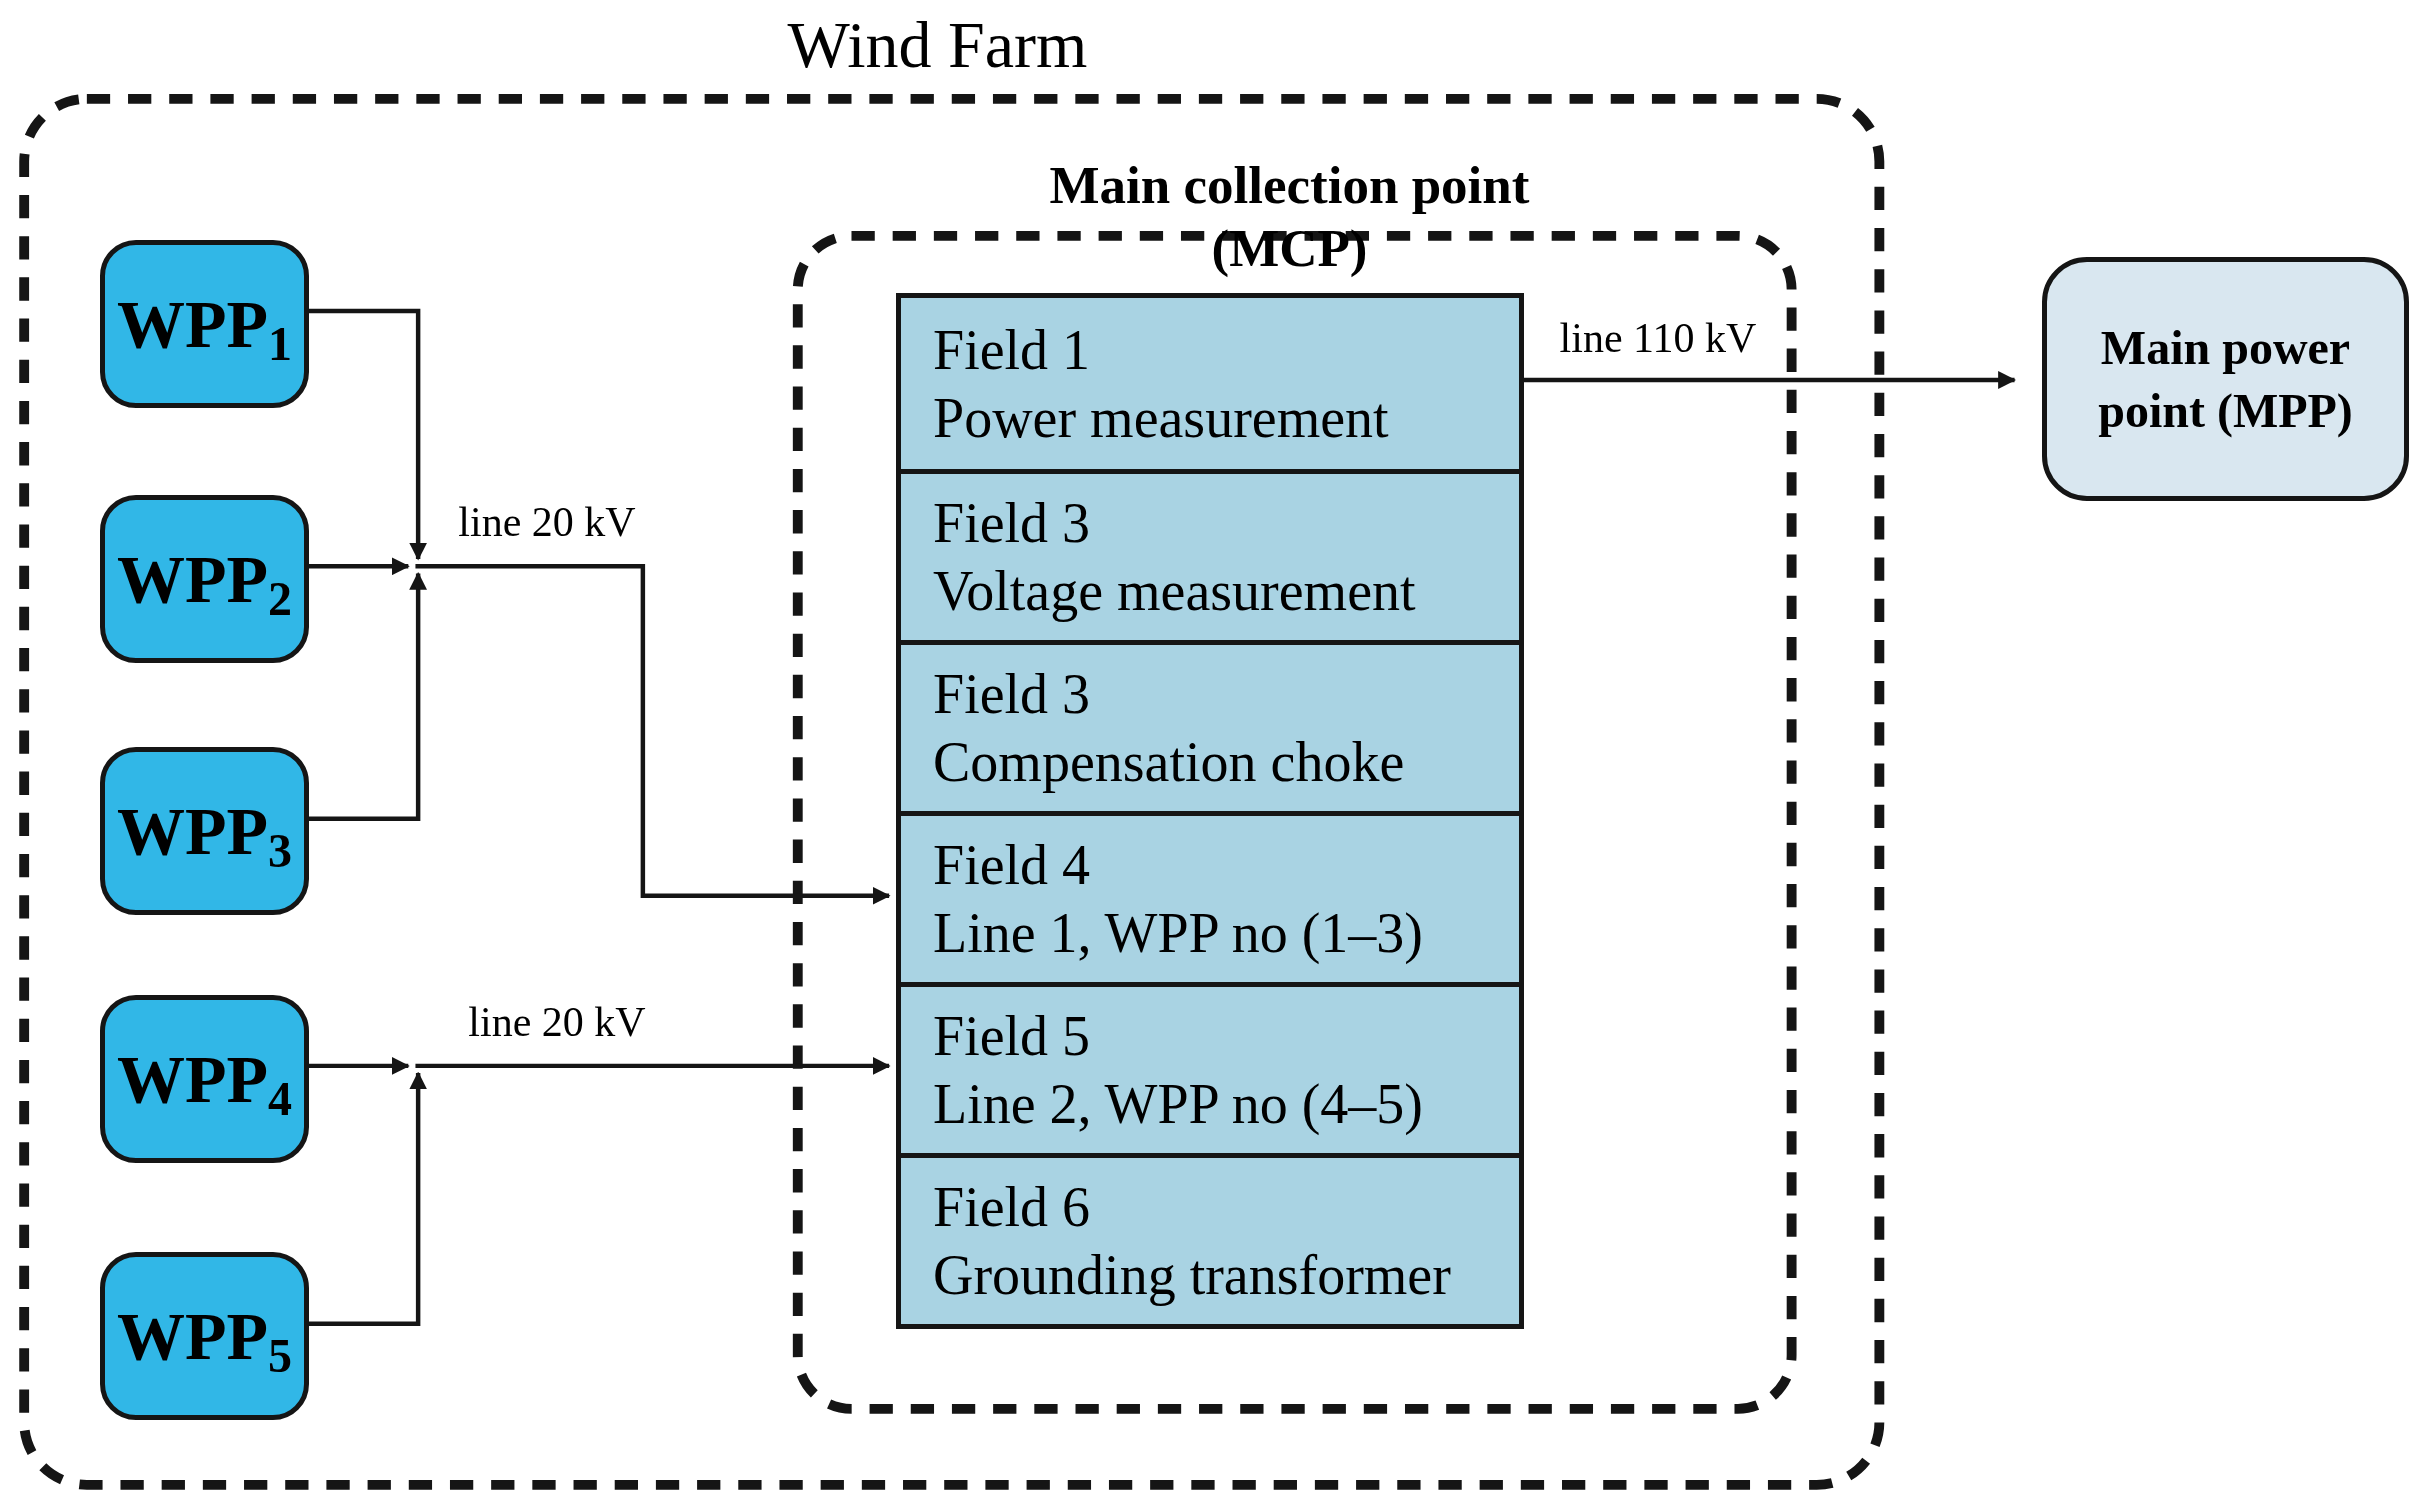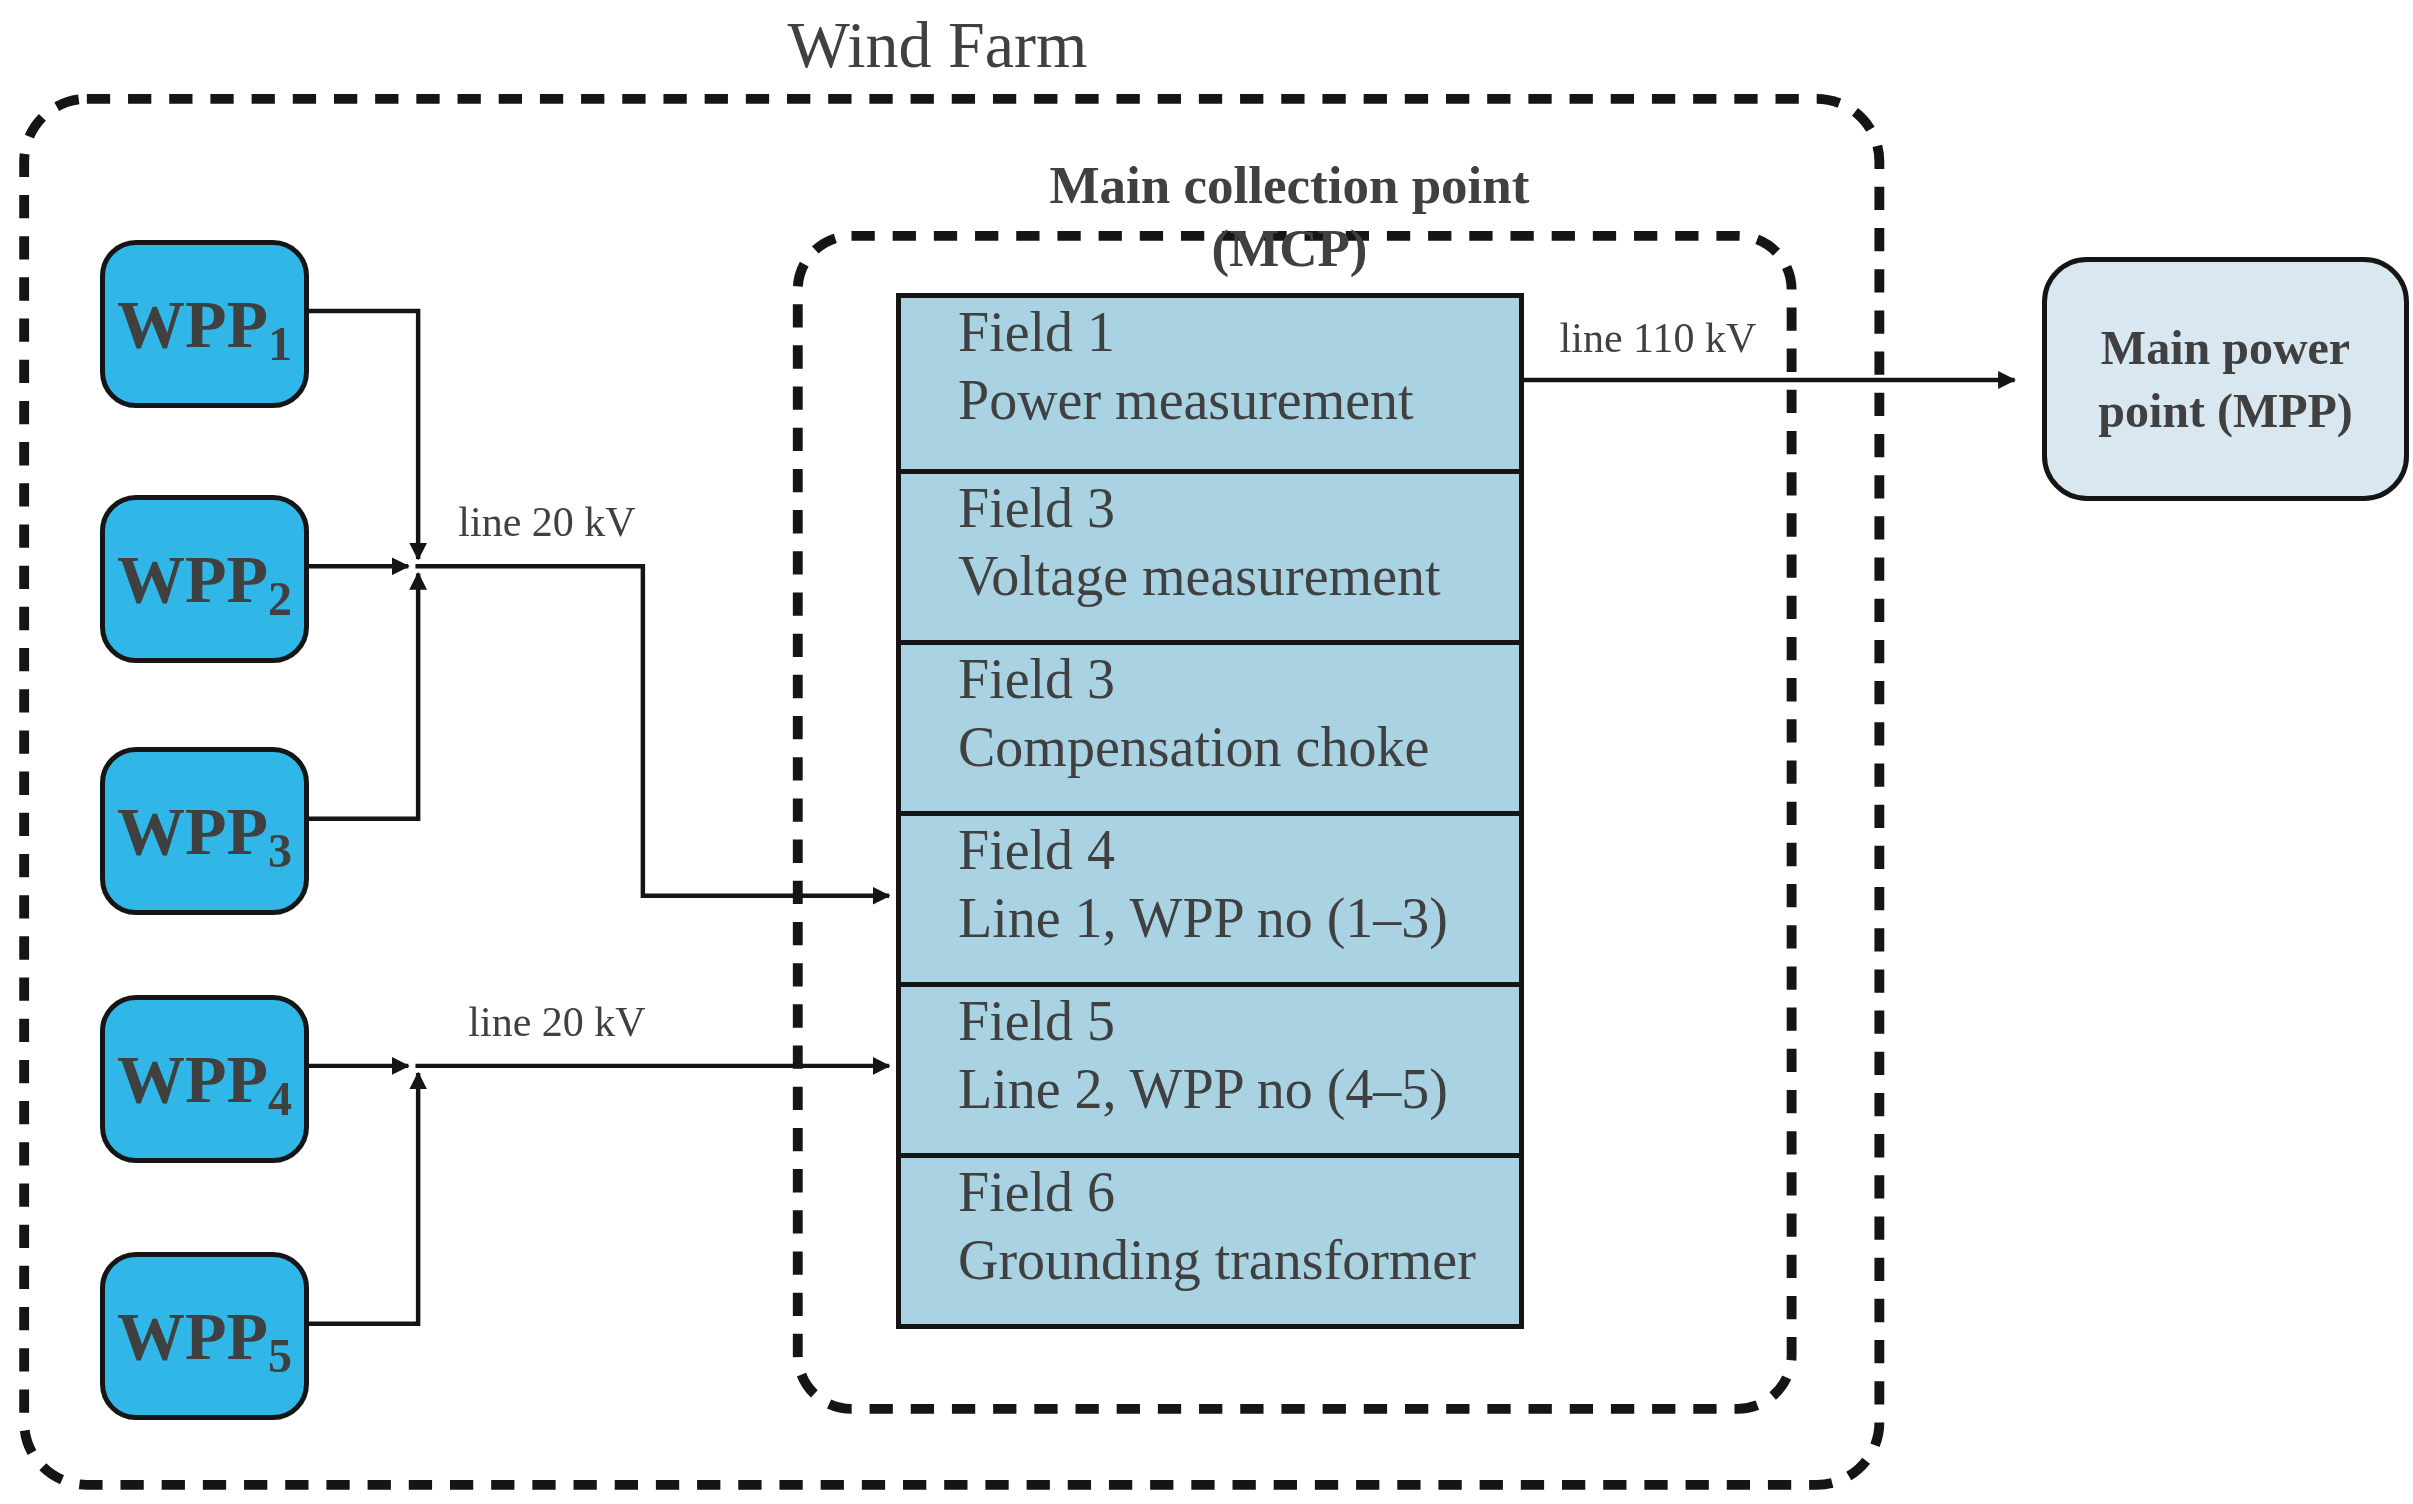--- a/index.html
+++ b/index.html
@@ -7,21 +7,21 @@
     --field-fill:#a9d3e3;
     --mpp-fill:#d9e7f0;
     --line-color:#151515;
   }
   html,body{margin:0;padding:0;background:#ffffff;}
   .canvas{
     position:relative;
     width:2413px;height:1505px;
     background:#ffffff;
     font-family:"Liberation Serif", serif;
-    color:#404040;
+    color:#000000;
     overflow:hidden;
   }
   .layer{position:absolute;left:0;top:0;width:2413px;height:1505px;}
   .dashed-rect{fill:none;stroke:var(--line-color);stroke-width:11;stroke-dasharray:26 20;}
   .conn{fill:none;stroke:var(--line-color);stroke-width:5;}
   .arrowhead{fill:var(--line-color);}
   .title{
     position:absolute;left:669px;top:9px;width:537px;
     text-align:center;font-size:66px;line-height:72px;font-weight:400;
   }
@@ -41,22 +41,22 @@
   .wpp-sub{font-size:48px;position:relative;top:19.7px;}
   .fields-table{
     position:absolute;left:896px;top:293px;width:618px;
     box-sizing:content-box;
     border:5.4px solid var(--line-color);
     background:var(--field-fill);
   }
   .field-row{
     height:171px;box-sizing:border-box;
     border-top:5.4px solid var(--line-color);
-    display:flex;flex-direction:column;
-    padding-left:57px;
+    display:flex;flex-direction:column;justify-content:center;
+    padding-left:32px;
     font-size:56px;line-height:68px;
   }
   .field-row:first-child{border-top:none;}
   .mpp-box{
     position:absolute;left:2023px;top:257px;width:367px;height:244px;
     box-sizing:border-box;
     background:var(--mpp-fill);
     border:5.4px solid var(--line-color);
     border-radius:45px;
     display:flex;flex-direction:column;align-items:center;justify-content:center;

